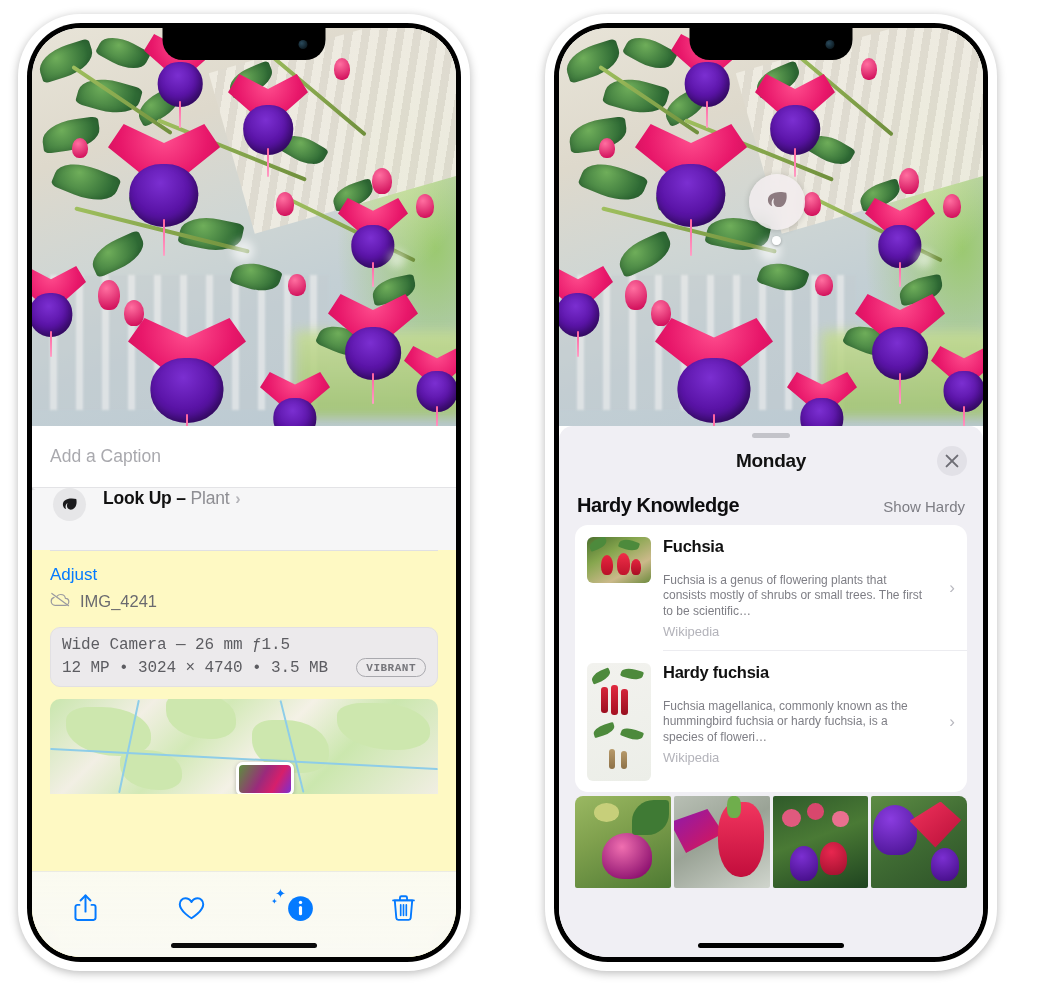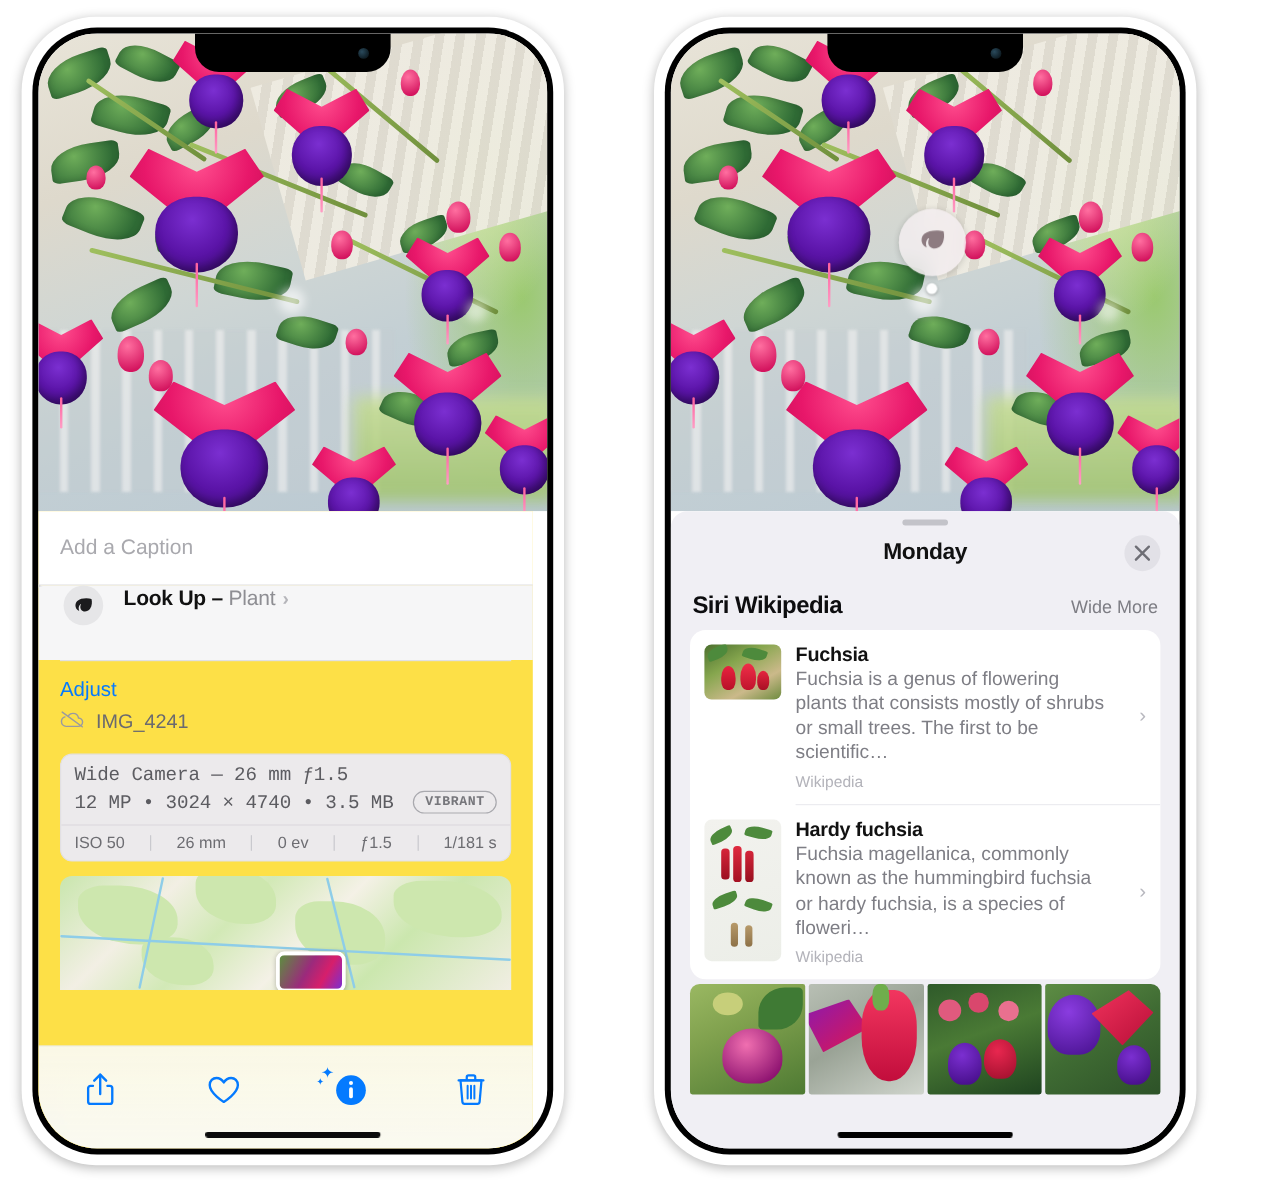--- a/index.html
+++ b/index.html
@@ -115,21 +115,21 @@
     background: linear-gradient(180deg,#ff5f9e,#ff9ec5);
     border-radius:2px;
   }
   .bud {
     position:absolute; border-radius:50% 50% 44% 44%;
     background: radial-gradient(circle at 38% 28%, #ff6fa0, #d4155f 80%);
   }
   .bokeh { position:absolute; border-radius:50%; filter: blur(4px); }
 
   
-  .sheet { position:absolute; left:0; right:12px; bottom:0; background:#fde047; }
+  .sheet { position:absolute; left:0; right:0; bottom:0; background:#fef9c3; }
   .caption-row {
     height:62px; background:#fff; display:flex; align-items:center;
     padding:0 18px; border-bottom:1px solid #e3e3e6;
   }
   .caption-row .ph { font-size:17.5px; color:#a9a9ae; }
 
   .lookup-row {
     position:relative; height:62px; display:flex; 
     padding:0 21px; background:#f6f6f7;
   }
@@ -239,21 +239,21 @@
     background:linear-gradient(150deg,#4b6f2e,#86a64e 35%,#cbb98a 70%,#6d8b3e 100%);
   }
   .know-thumb.tall {
     width:64px; height:118px; border-radius:6px;
     background:linear-gradient(165deg,#f2f2ee 0%, #eceee8 100%);
   }
   .kt-flower { position:absolute; border-radius:50% 50% 40% 40%; }
   .kt-leaf { position:absolute; border-radius:60% 10% 60% 10%; background:#4d8a3c; }
   .know-txt { margin-left:12px; flex:1 1 auto; min-width:0; padding-right:16px; }
   .know-name { font-size:16.5px; font-weight:700; color:#111; letter-spacing:-.25px; }
-  .know-desc { font-size:16px; color:#7e7e85; line-height:1.28; margin-top:1px; }
+  .know-desc { font-size:12px; color:#7e7e85; line-height:1.28; margin-top:17px; }
   .know-src { font-size:13px; color:#b3b3ba; margin-top:5px; }
   .know-chev { position:absolute; right:12px; top:50%; transform:translateY(-50%); color:#b8b8bf; font-size:17px; }
   .know-sep { height:1px; background:#ececf0; margin-left:88px; }
 
   .web-strip { display:flex; gap:3px; padding:0 16px; margin-top:4px; }
   .web-img { flex:1 1 0; height:92px; border-radius:2px; position:relative; overflow:hidden; }
   .web-img:first-child { border-top-left-radius:8px; }
   .web-img:last-child  { border-top-right-radius:8px; }
 
   
@@ -413,31 +413,20 @@
           </div>
 
           <div class="cam-card">
             <div class="cam-body">
               <div class="cam-lens">Wide Camera — 26 mm ƒ1.5</div>
               <div class="cam-meta-row">
                 <span class="cam-meta">12 MP • 3024 × 4740 • 3.5 MB</span>
                 <span class="badge-vibrant">VIBRANT</span>
               </div>
             </div>
-            <div class="cam-exif">
-              <span class="exif">ISO 50</span>
-              <span class="exif-sep"></span>
-              <span class="exif">26 mm</span>
-              <span class="exif-sep"></span>
-              <span class="exif">0 ev</span>
-              <span class="exif-sep"></span>
-              <span class="exif">ƒ1.5</span>
-              <span class="exif-sep"></span>
-              <span class="exif">1/181 s</span>
-            </div>
           </div>
 
           <div class="map-thumb">
             <div class="map-blob" style="left:4%;  top:8%;  width:22%; height:52%;"></div>
             <div class="map-blob" style="left:30%; top:-6%; width:18%; height:48%;"></div>
             <div class="map-blob" style="left:52%; top:22%; width:20%; height:56%;"></div>
             <div class="map-blob" style="left:74%; top:4%;  width:24%; height:50%;"></div>
             <div class="map-blob" style="left:18%; top:54%; width:16%; height:42%;"></div>
             <div class="map-road" style="left:20%; top:0;   width:2px; height:100%; transform:rotate(12deg);"></div>
             <div class="map-road" style="left:62%; top:0;   width:2px; height:100%; transform:rotate(-14deg);"></div>
@@ -598,22 +587,22 @@
           <div class="results-head">
             <span class="results-title">Monday</span>
             <span class="close-btn">
               <svg width="14" height="14" viewBox="0 0 14 14" aria-hidden="true">
                 <path d="M1.6 1.6 L12.4 12.4 M12.4 1.6 L1.6 12.4" stroke="#6e6e75" stroke-width="2" stroke-linecap="round"></path>
               </svg>
             </span>
           </div>
 
           <div class="sec-head">
-            <span class="sec-title">Siri Wikipedia</span>
-            <span class="sec-more">Wide More</span>
+            <span class="sec-title">Hardy Knowledge</span>
+            <span class="sec-more">Show Hardy</span>
           </div>
 
           <div class="know-card">
 
             <div class="know-item">
               <span class="know-thumb">
                 <span class="kt-leaf" style="left:2px;  top:2px;  width:18px; height:10px; transform:rotate(-20deg);"></span>
                 <span class="kt-leaf" style="left:32px; top:3px;  width:20px; height:10px; transform:rotate(18deg);"></span>
                 <span class="kt-flower" style="left:14px; top:18px; width:12px; height:20px; background:linear-gradient(180deg,#e8233f,#b81028);"></span>
                 <span class="kt-flower" style="left:30px; top:16px; width:13px; height:22px; background:linear-gradient(180deg,#ef2e48,#c0142d);"></span>

